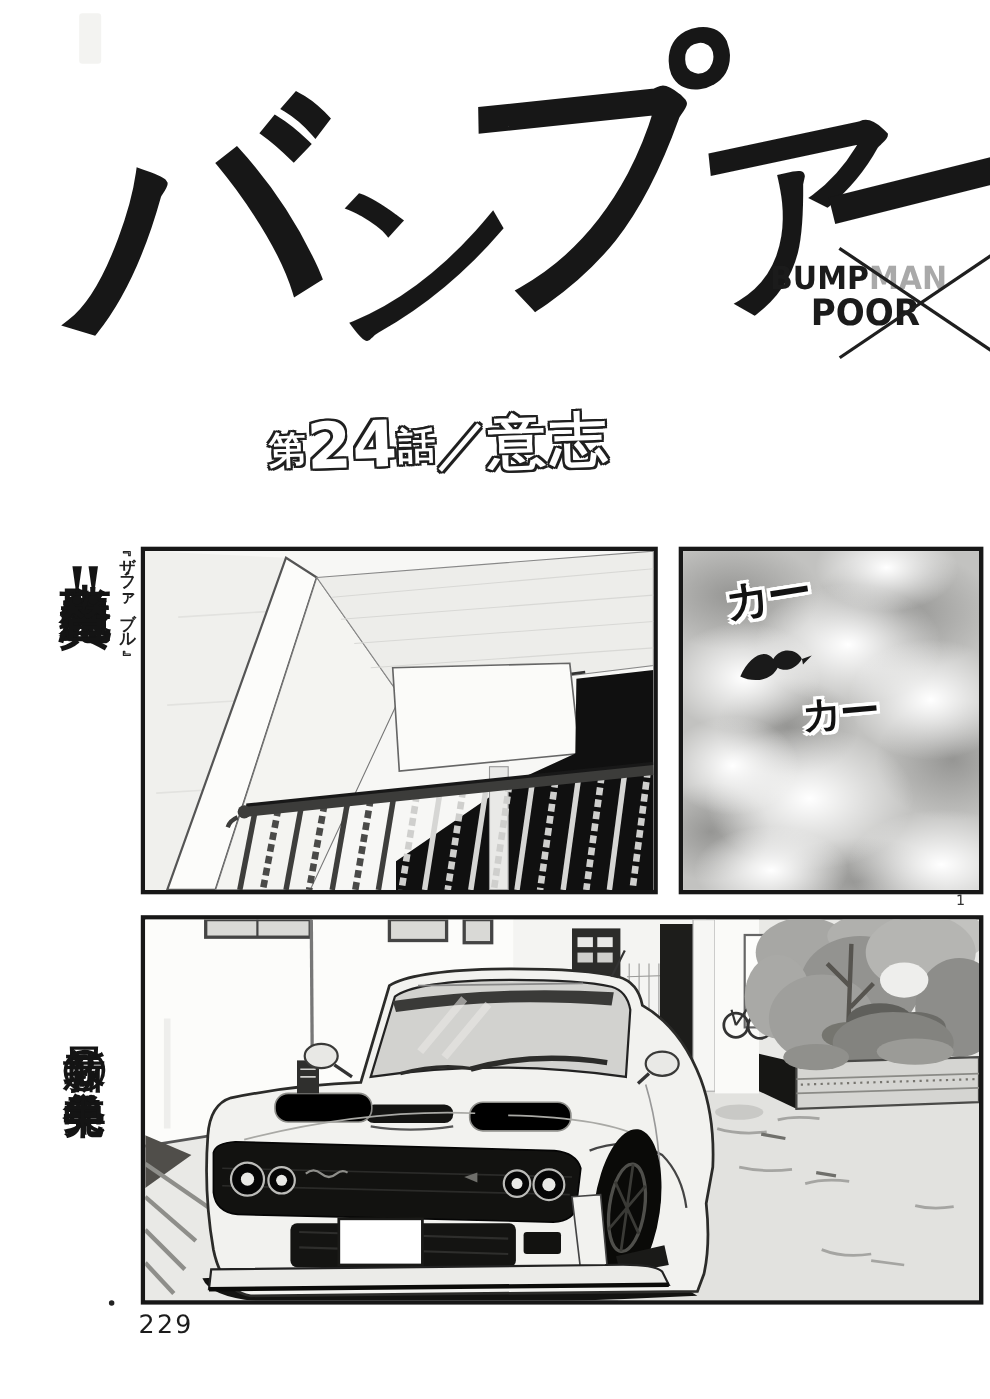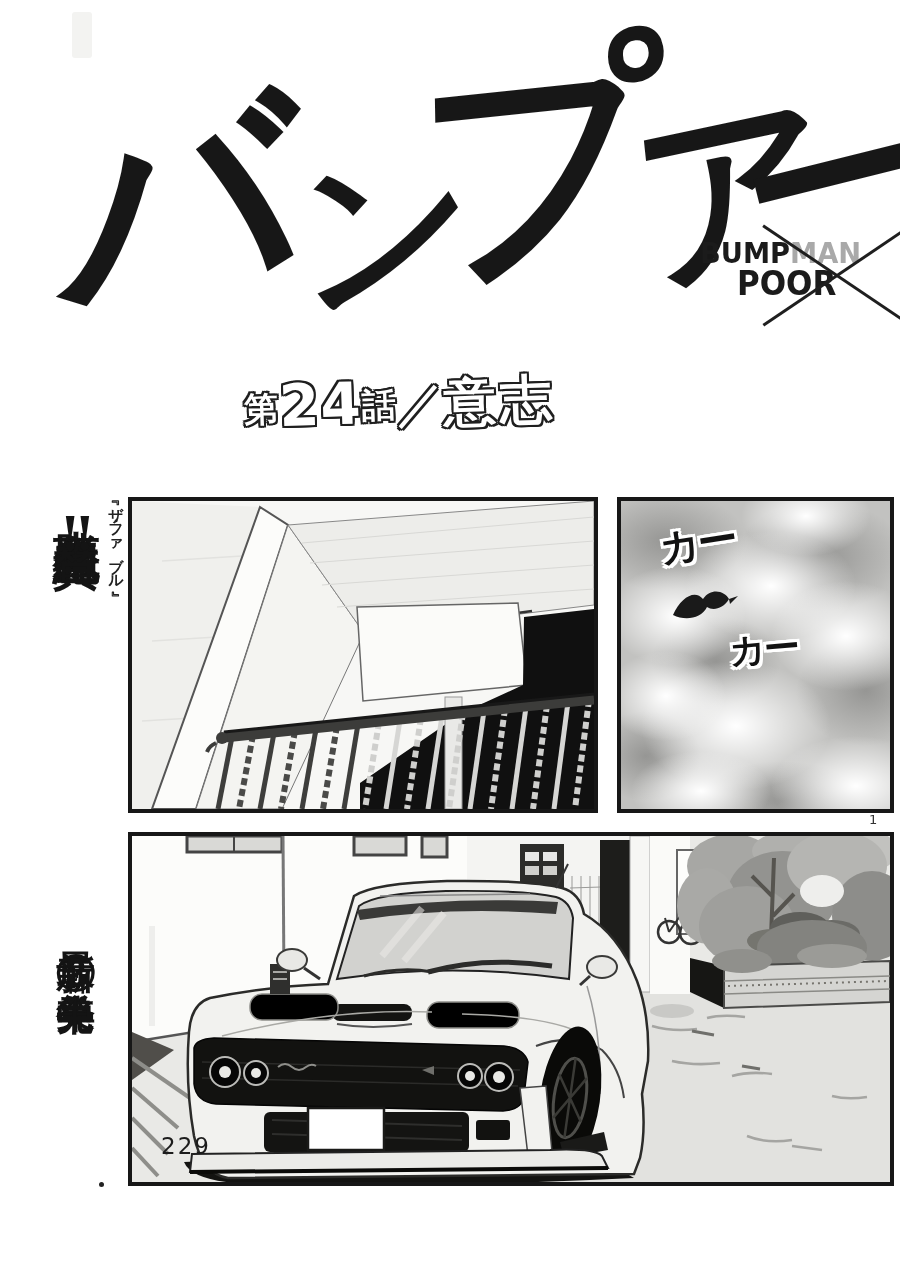--- a/index.html
+++ b/index.html
@@ -61,21 +61,21 @@
   .panel svg{display:block;width:100%;height:100%;}
 
   .sfx{position:absolute;font-weight:900;color:#121212;letter-spacing:-2px;line-height:1;
        font-family:"DejaVu Sans",sans-serif;
        text-shadow:-3px -3px 0 #fff,3px -3px 0 #fff,-3px 3px 0 #fff,3px 3px 0 #fff,
                    -3px 0 0 #fff,3px 0 0 #fff,0 -3px 0 #fff,0 3px 0 #fff;}
   .sfx1{left:38px;top:22px;font-size:40px;transform:rotate(-9deg);}
   .sfx2{left:108px;top:130px;font-size:36px;transform:rotate(-5deg);}
 
   .panel-marker{left:869px;top:812px;font-size:13px;color:#333;}
-  .page-number{left:126px;top:1133px;font-size:23px;color:#1c1c1c;letter-spacing:2px;margin-left:35px;}
+  .page-number{left:126px;top:1192px;font-size:23px;color:#1c1c1c;letter-spacing:2px;}
 </style>
 </head>
 <body>
 
 <div class="page">
 
   <div class="abs faint-mark"></div>
 
   <div>
     <span class="title-char t0">バ</span>

